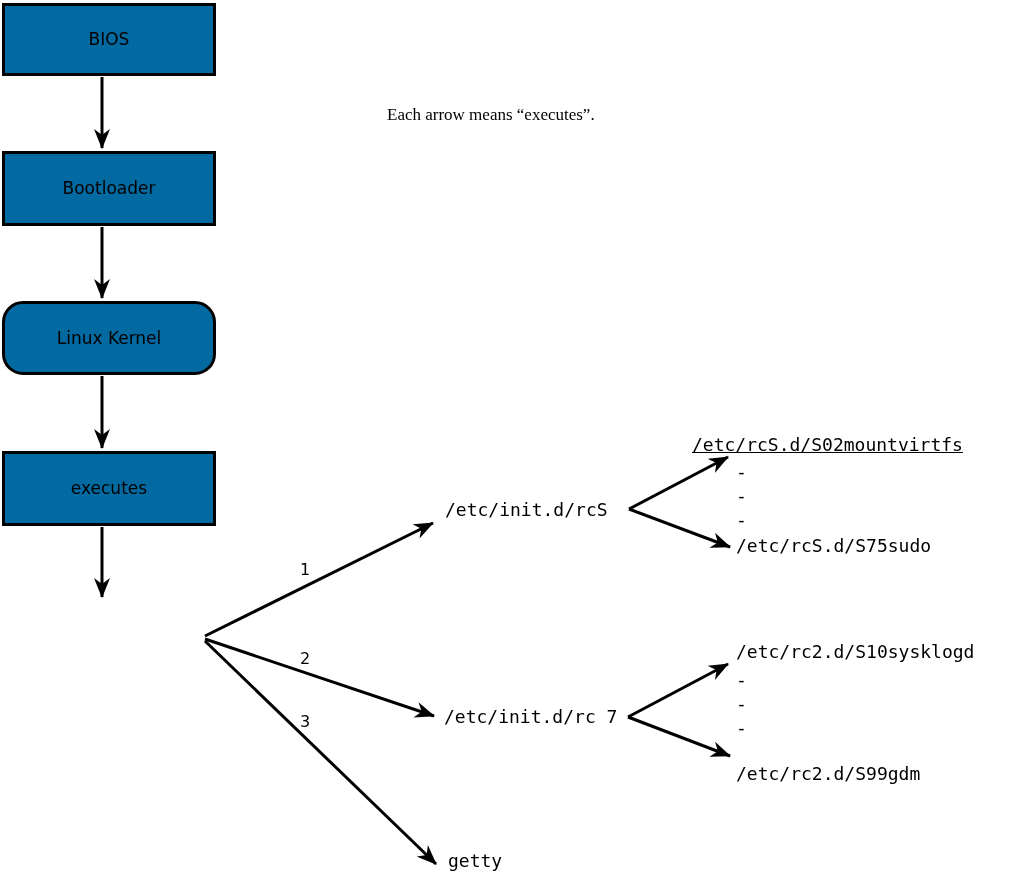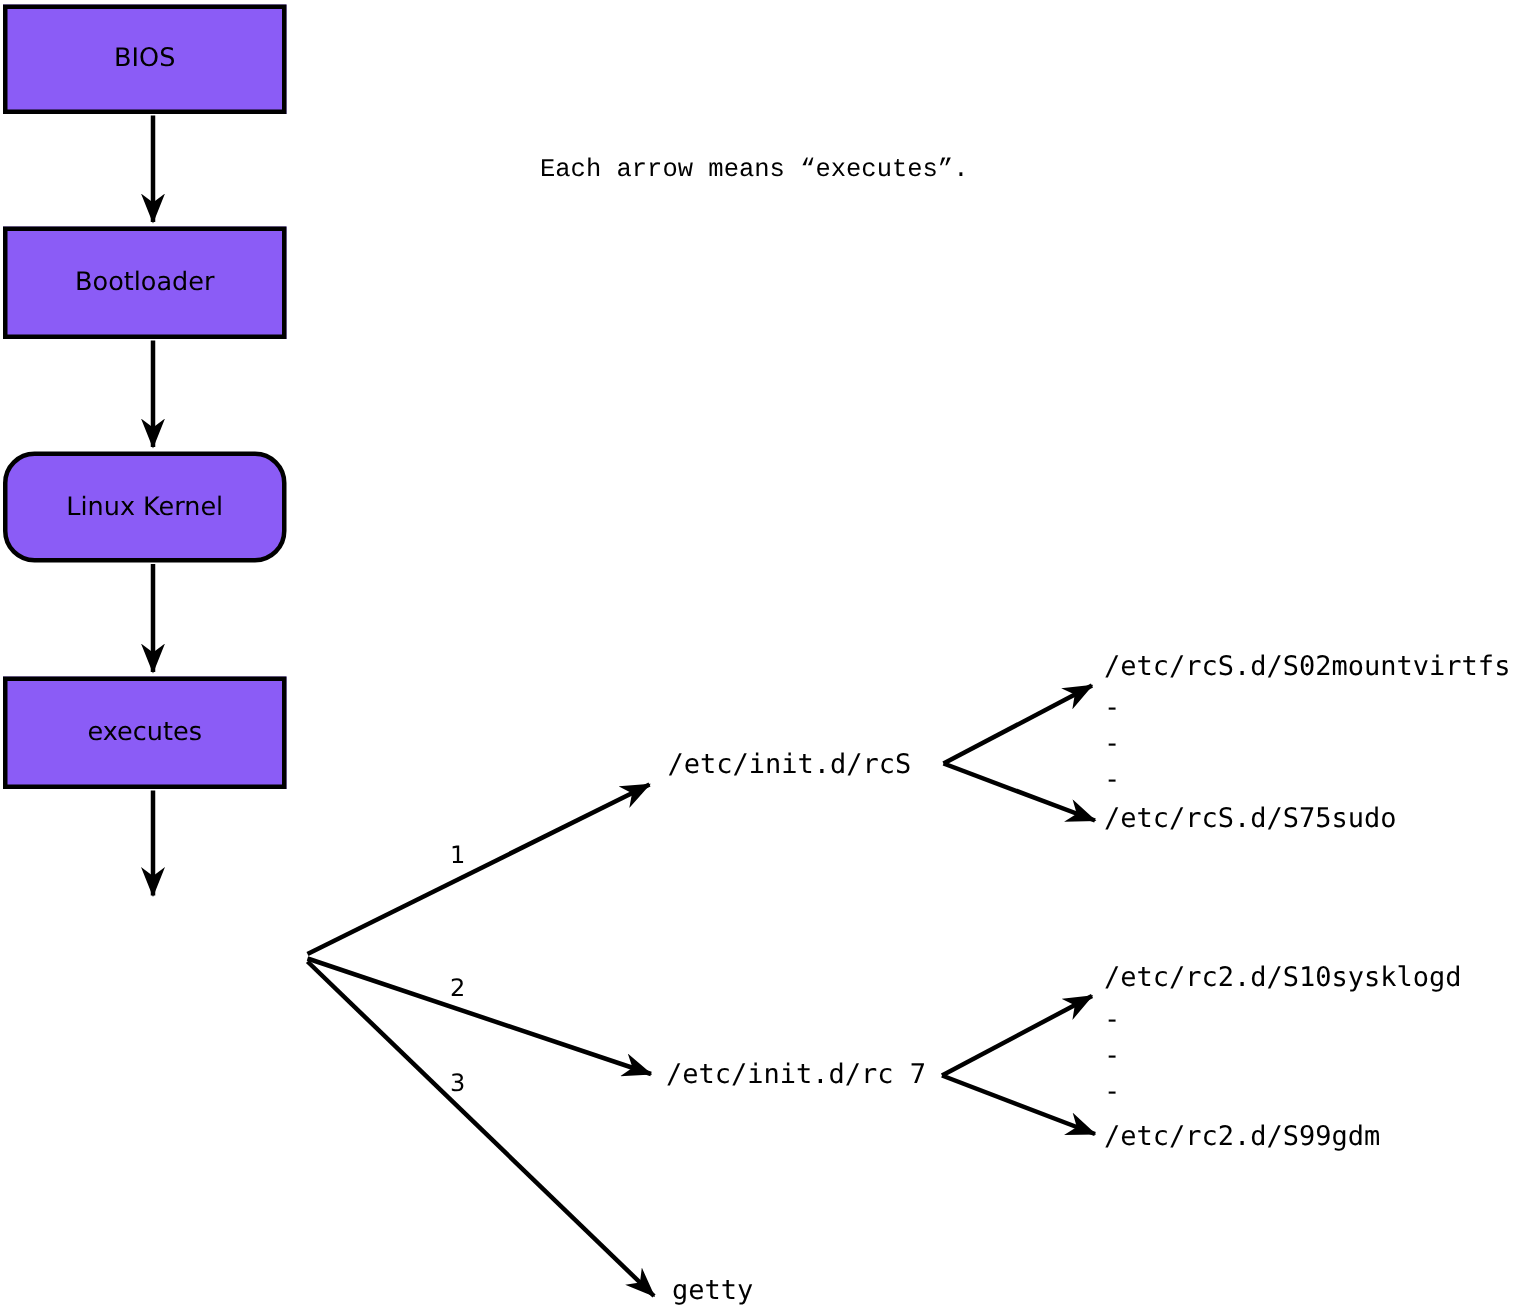--- a/index.html
+++ b/index.html
@@ -18,37 +18,37 @@
   }
   #arrows {
     position: absolute;
     left: 0; top: 0;
     width: 1024px;
     height: 875px;
   }
   .box {
     position: absolute;
     left: 2px;
-    width: 189px;
+    width: 214px;
     box-sizing: border-box;
     border: 3px solid #000000;
-    background: #8b5cf6;
+    background: #0369a1;
     display: flex;
     align-items: center;
     justify-content: center;
     font-size: 17px;
     line-height: 1;
   }
   .lbl {
     position: absolute;
     transform: translateY(-50%);
     white-space: pre;
     line-height: 1;
   }
-  .sans { font-family: Liberation Mono, monospace; font-size: 17px; }
+  .sans { font-family: Liberation Serif, serif; font-size: 17px; margin-left: 27px; }
   .mono { font-family: "DejaVu Sans Mono", "Liberation Mono", monospace; font-size: 18px; }
   .order { font-family: "DejaVu Sans", "Liberation Sans", sans-serif; font-size: 16px; }
 </style>
 </head>
 <body>
 
 <div id="canvas">
 
   <svg id="arrows" viewBox="0 0 1024 875" xmlns="http://www.w3.org/2000/svg">
     <defs>
@@ -82,25 +82,25 @@
   <div class="box" style="top:451px; height:75px;">executes</div>
 
   <div class="lbl order" style="left:300px; top:570px;">1</div>
   <div class="lbl order" style="left:300px; top:659px;">2</div>
   <div class="lbl order" style="left:300px; top:722px;">3</div>
 
   <div class="lbl mono" style="left:445px; top:510px;">/etc/init.d/rcS</div>
   <div class="lbl mono" style="left:444px; top:717px;">/etc/init.d/rc 7</div>
   <div class="lbl mono" style="left:448px; top:861px;">getty</div>
 
-  <div class="lbl mono" style="left:736px; top:445px;">/etc/rcS.d/S02mountvirtfs</div>
+  <div class="lbl mono" style="left:692px; top:445px;text-decoration:underline;">/etc/rcS.d/S02mountvirtfs</div>
   <div class="lbl mono" style="left:736px; top:472px;">-</div>
   <div class="lbl mono" style="left:736px; top:496px;">-</div>
   <div class="lbl mono" style="left:736px; top:520px;">-</div>
   <div class="lbl mono" style="left:736px; top:546px;">/etc/rcS.d/S75sudo</div>
 
   <div class="lbl mono" style="left:736px; top:652px;">/etc/rc2.d/S10sysklogd</div>
   <div class="lbl mono" style="left:736px; top:680px;">-</div>
   <div class="lbl mono" style="left:736px; top:704px;">-</div>
   <div class="lbl mono" style="left:736px; top:728px;">-</div>
-  <div class="lbl mono" style="left:736px; top:758px;">/etc/rc2.d/S99gdm</div>
+  <div class="lbl mono" style="left:736px; top:774px;">/etc/rc2.d/S99gdm</div>
 
 </div>
 
 </body></html>

